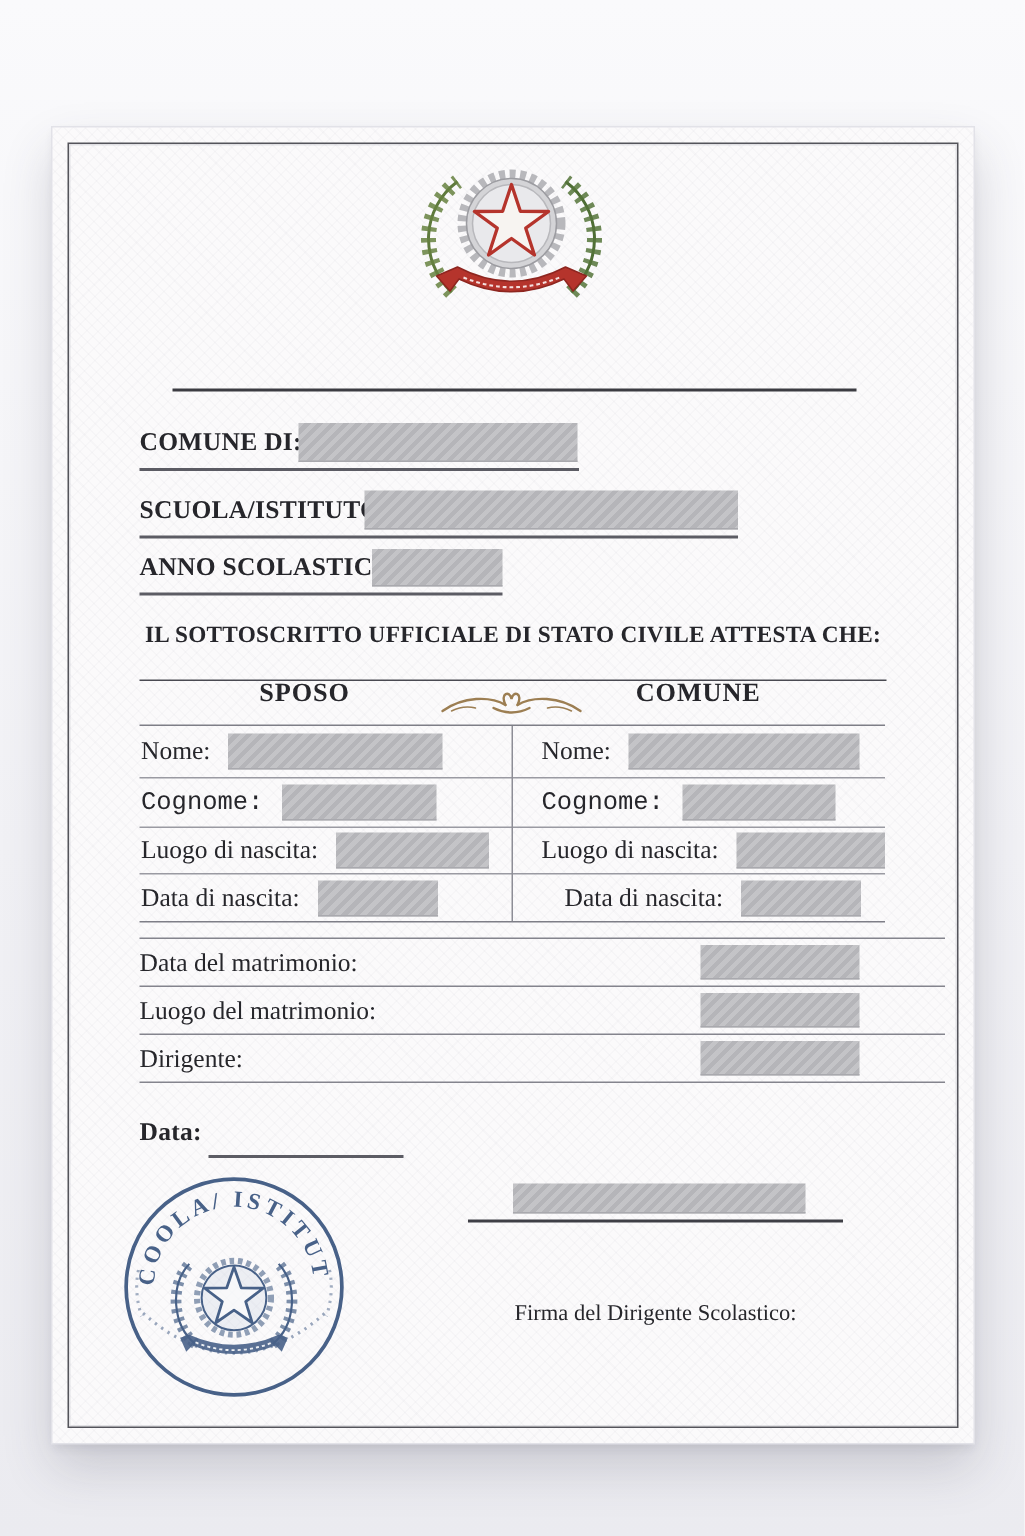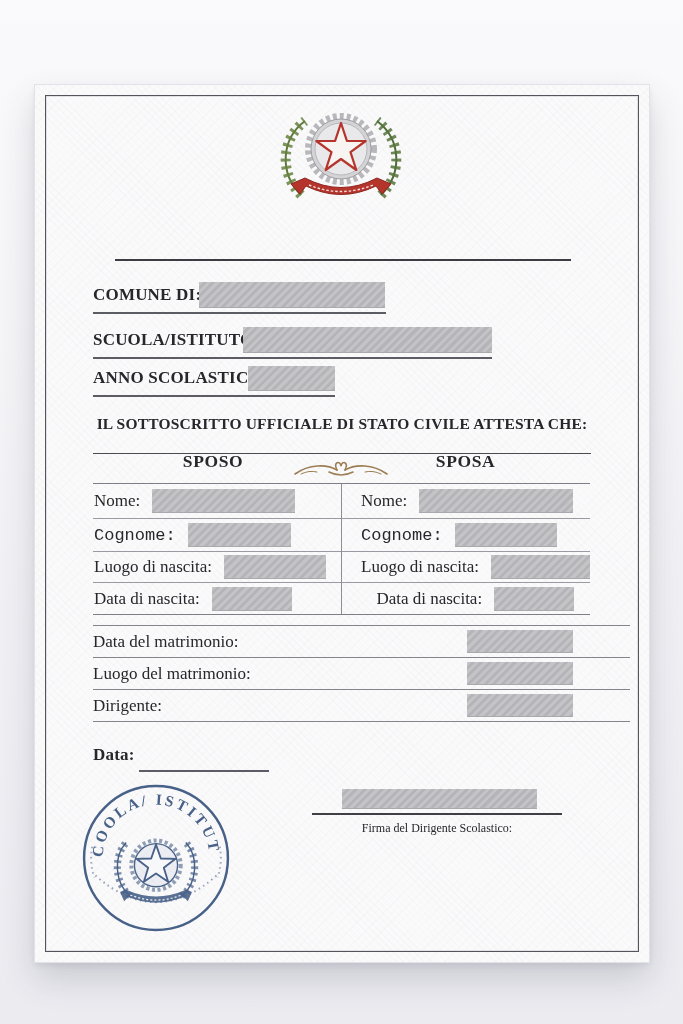--- a/index.html
+++ b/index.html
@@ -60,21 +60,21 @@
   .sp-cell.left { width:248px; padding-left:1px; }
   .sp-cell.right { width:249px; padding-left:20px; }
   .sp-cell .redact { height:24px; margin-left:12px; }
   
   .m-block { position:absolute; left:58px; top:540px; width:537px; border-top:1.3px solid #84848d; }
   .m-row {
     display:flex; align-items:center; justify-content:space-between;
     height:32px; border-bottom:1.3px solid #84848d; padding-right:57px;
   }
   .m-row .redact { width:106px; height:23px; }
-  .sig-label { font-size:12px; }
+  .sig-label { font-size:15px;margin-top:47px; }
   .seal-svg { opacity:.9; }
 </style>
 </head>
 <body>
 
 <div class="sheet">
   <div class="frame"></div>
 
   <svg class="abs" style="left:226px; top:16px;" width="160" height="108" viewBox="0 0 160 108">
 
@@ -104,22 +104,22 @@
   <div class="abs rule" style="left:58px; top:272px; width:399px;"></div>
 
   <div class="abs label" style="left:58px; top:283px;">ANNO SCOLASTICO:</div>
   <div class="abs redact" style="left:213px; top:281px; width:87px; height:25px;"></div>
   <div class="abs rule" style="left:58px; top:310px; width:242px;"></div>
 
   <div class="statement">
     <span>IL SOTTOSCRITTO UFFICIALE DI STATO CIVILE ATTESTA CHE:</span>
   </div>
 
-  <div class="col-head" style="left:54px; width:248px;">SPOSO</div>
-  <div class="col-head" style="left:306px; width:249px;">SPOSA</div>
+  <div class="col-head" style="left:44px; width:248px;">SPOSO</div>
+  <div class="col-head" style="left:306px; width:249px;">COMUNE</div>
   <svg class="abs" style="left:258px; top:372px;" width="96" height="24" viewBox="0 0 96 24">
     <g fill="none" stroke="#9c7e52" stroke-width="1.6" stroke-linecap="round">
       <path d="M 2 17 C 16 7 34 7 44 13"></path>
       <path d="M 94 17 C 80 7 62 7 52 13"></path>
       <path d="M 44 13 C 40 5 47 3 48 9 C 49 3 56 5 52 13"></path>
       <path d="M 36 15 Q 48 21 60 15"></path>
       <path d="M 8 17 Q 16 13 24 15" stroke-width="1"></path>
       <path d="M 88 17 Q 80 13 72 15" stroke-width="1"></path>
     </g>
   </svg>

